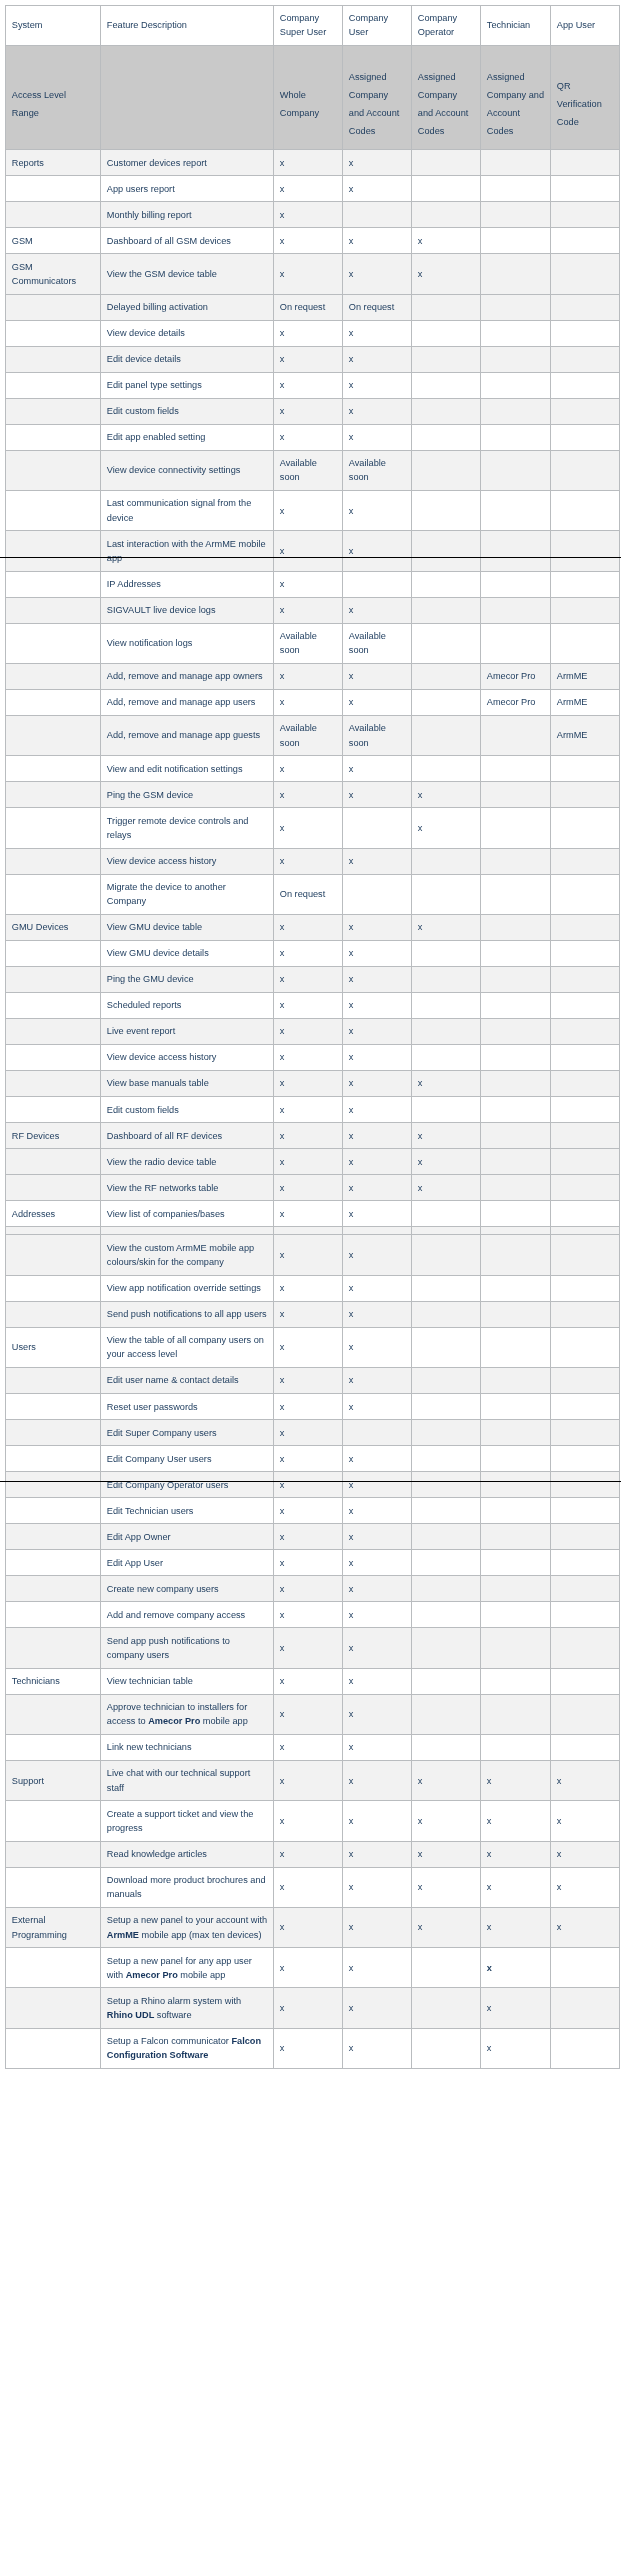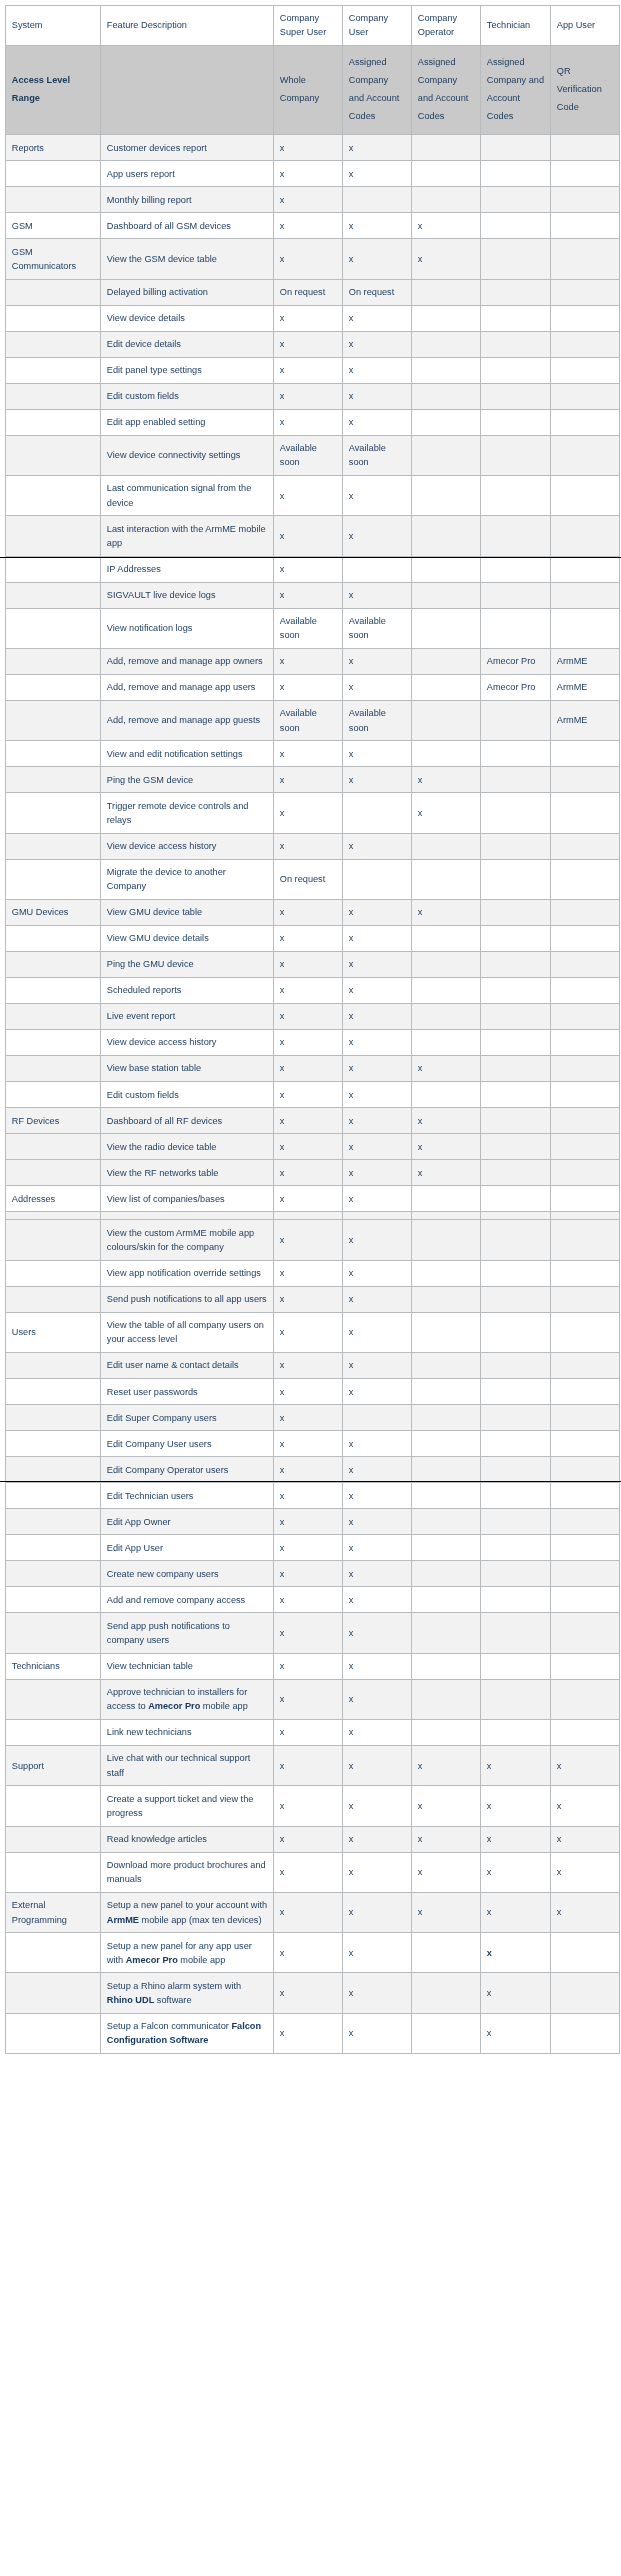--- a/index.html
+++ b/index.html
@@ -43,25 +43,25 @@
     font-weight:bold;
     font-size:9.2px;
     padding:8.3px 3.6px;
     background:#ffffff;
     line-height:1.5;
     color:#17365d;
   }
   tr.access-row td{
     background:#c9c9c9;
     vertical-align:middle;
-    padding-top:8px;
+    padding-top:23px;
     padding-bottom:8.3px;
     line-height:1.95;
   }
-  tr.access-row td.sys{font-weight:bold;margin-left:32px;}
+  tr.access-row td.sys{font-weight:normal;margin-left:32px;}
   td.sys{font-weight:bold;color:#17365d;}
   tr.alt td{background:#f2f2f2;}
   tr.plain td{background:#ffffff;}
   tr.spacer td{height:7.2px;padding:0;line-height:0;font-size:0;}
   td.mark{text-align:left;padding-left:6.6px;}
   td.mark.bold{font-weight:bold;}
   b.inline{font-weight:bold;color:#17365d;}
   .pbreak{
     position:absolute;
     left:0;
@@ -381,21 +381,21 @@
           <td class="sys"></td>
           <td class="feat">View device access history</td>
           <td class="mark">x</td>
           <td class="mark">x</td>
           <td class="mark"></td>
           <td class="mark"></td>
           <td class="mark"></td>
         </tr>
         <tr class="alt">
           <td class="sys"></td>
-          <td class="feat">View base station table</td>
+          <td class="feat">View base manuals table</td>
           <td class="mark">x</td>
           <td class="mark">x</td>
           <td class="mark">x</td>
           <td class="mark"></td>
           <td class="mark"></td>
         </tr>
         <tr class="plain">
           <td class="sys"></td>
           <td class="feat">Edit custom fields</td>
           <td class="mark">x</td>

